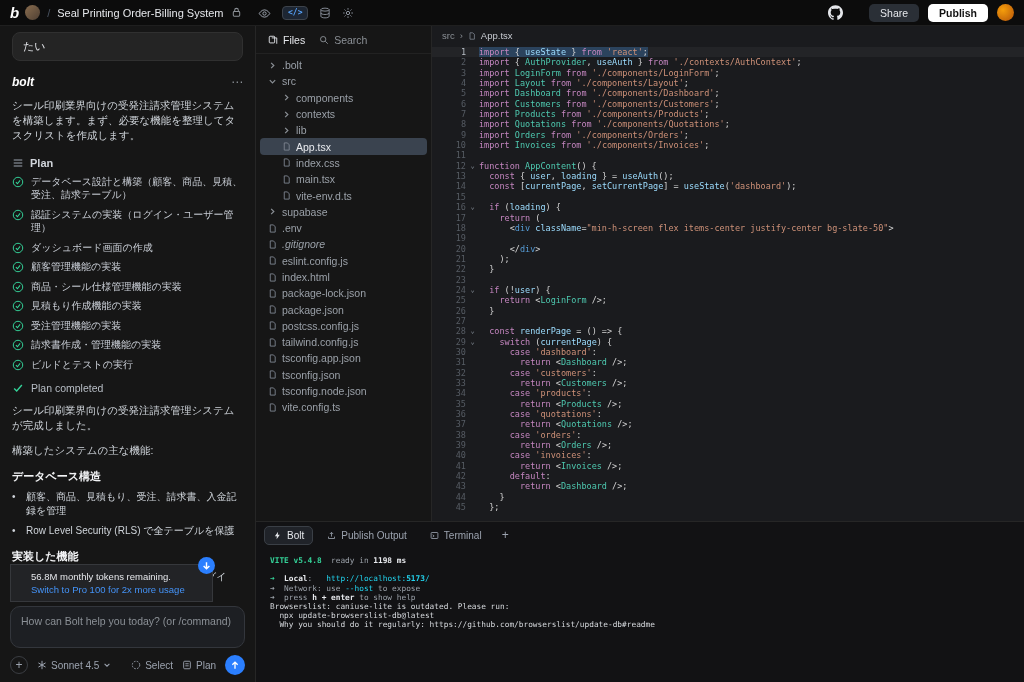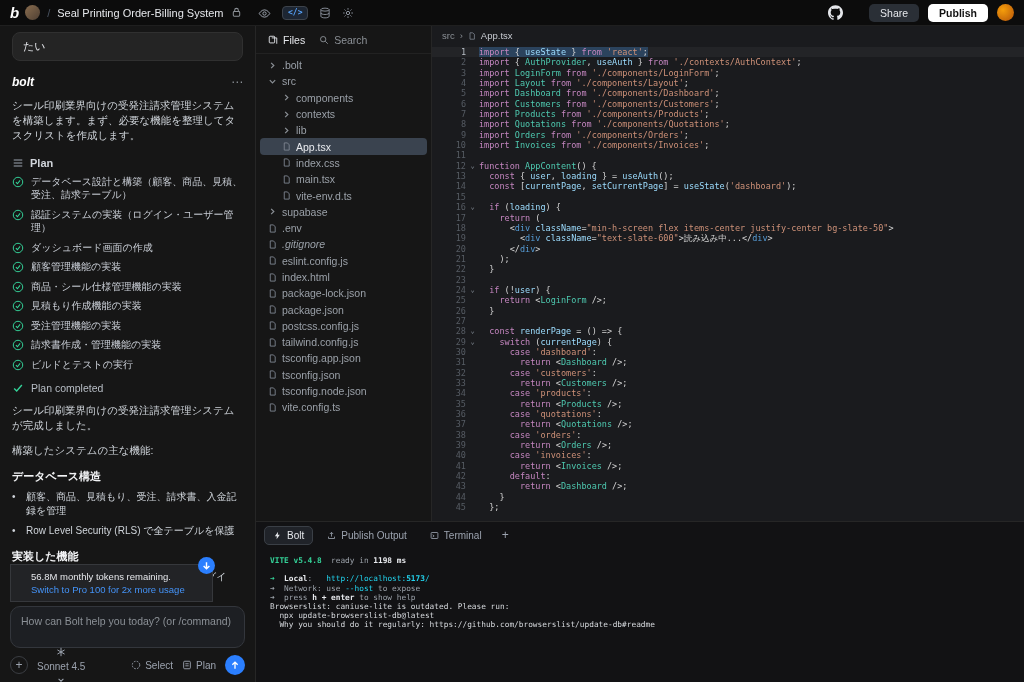--- a/index.html
+++ b/index.html
@@ -56,21 +56,21 @@
   .tokens-line{font-size:9.5px;color:#e5e7eb;}
   .tokens-link{font-size:9.5px;color:#4493f8;margin-top:2px;cursor:pointer;}
 
   .chat-bottom{position:absolute;left:0;right:0;bottom:0;padding:8px 10px 6px;background:#161616;z-index:2;}
   .chat-input{border:1px solid #33363c;background:#1d1f23;border-radius:10px;height:42px;
     padding:8px 10px;font-size:10.5px;color:#8b9096;}
   .chat-toolbar{display:flex;align-items:center;gap:9px;margin-top:6px;height:22px;}
   .plus-btn{width:18px;height:18px;border-radius:50%;border:1px solid #3a3d42;color:#9ca3af;
     font-size:12px;line-height:1;display:flex;align-items:center;justify-content:center;background:transparent;cursor:pointer;}
   .tb-item{display:flex;align-items:center;gap:4px;color:#9ca3af;font-size:10px;cursor:pointer;}
-  .tb-item:first-of-type{margin-right:auto;flex-direction:column;}
+  .tb-item:first-of-type{margin-right:auto;}
   .send-btn{width:20px;height:20px;border-radius:50%;background:#2b7fff;border:none;
     display:flex;align-items:center;justify-content:center;cursor:pointer;}
 
   
   .workbench{flex:1;display:flex;flex-direction:column;min-width:0;}
   .work-top{flex:1;display:flex;min-height:0;}
 
   .files{width:176px;flex:0 0 176px;background:#161616;border-right:1px solid #262626;
     display:flex;flex-direction:column;}
   .files-header{display:flex;align-items:center;gap:14px;padding:8px 12px 7px;border-bottom:1px solid #222;}
@@ -497,21 +497,21 @@
               <div class="code-line"><span class="ln">9</span><span class="fold"></span><span class="ct"><span class="tk-kw">import</span> <span class="tk-comp">Orders</span> <span class="tk-kw">from</span> <span class="tk-str">'./components/Orders'</span>;</span></div>
               <div class="code-line"><span class="ln">10</span><span class="fold"></span><span class="ct"><span class="tk-kw">import</span> <span class="tk-comp">Invoices</span> <span class="tk-kw">from</span> <span class="tk-str">'./components/Invoices'</span>;</span></div>
               <div class="code-line"><span class="ln">11</span><span class="fold"></span><span class="ct"></span></div>
               <div class="code-line"><span class="ln">12</span><span class="fold">⌄</span><span class="ct"><span class="tk-kw">function</span> <span class="tk-comp">AppContent</span>() {</span></div>
               <div class="code-line"><span class="ln">13</span><span class="fold"></span><span class="ct">  <span class="tk-kw">const</span> { <span class="tk-var">user</span>, <span class="tk-var">loading</span> } = <span class="tk-var">useAuth</span>();</span></div>
               <div class="code-line"><span class="ln">14</span><span class="fold"></span><span class="ct">  <span class="tk-kw">const</span> [<span class="tk-var">currentPage</span>, <span class="tk-var">setCurrentPage</span>] = <span class="tk-var">useState</span>(<span class="tk-str">'dashboard'</span>);</span></div>
               <div class="code-line"><span class="ln">15</span><span class="fold"></span><span class="ct"></span></div>
               <div class="code-line"><span class="ln">16</span><span class="fold">⌄</span><span class="ct">  <span class="tk-kw">if</span> (<span class="tk-var">loading</span>) {</span></div>
               <div class="code-line"><span class="ln">17</span><span class="fold"></span><span class="ct">    <span class="tk-kw">return</span> (</span></div>
               <div class="code-line"><span class="ln">18</span><span class="fold"></span><span class="ct">      &lt;<span class="tk-tag">div</span> <span class="tk-attr">className</span>=<span class="tk-str">"min-h-screen flex items-center justify-center bg-slate-50"</span>&gt;</span></div>
-              <div class="code-line"><span class="ln">19</span><span class="fold"></span><span class="ct">        &lt;<span class="tk-tag">div</span> <span class="tk-attr">className</span>=<span class="tk-str">"text-slate-600"</span>&gt;読み込み中...&lt;/<span class="tk-tag">div</span>&gt;</span></div>
+              <div class="code-line"><span class="ln">19</span><span class="fold"></span></div>
               <div class="code-line"><span class="ln">20</span><span class="fold"></span><span class="ct">      &lt;/<span class="tk-tag">div</span>&gt;</span></div>
               <div class="code-line"><span class="ln">21</span><span class="fold"></span><span class="ct">    );</span></div>
               <div class="code-line"><span class="ln">22</span><span class="fold"></span><span class="ct">  }</span></div>
               <div class="code-line"><span class="ln">23</span><span class="fold"></span><span class="ct"></span></div>
               <div class="code-line"><span class="ln">24</span><span class="fold">⌄</span><span class="ct">  <span class="tk-kw">if</span> (!<span class="tk-var">user</span>) {</span></div>
               <div class="code-line"><span class="ln">25</span><span class="fold"></span><span class="ct">    <span class="tk-kw">return</span> &lt;<span class="tk-comp">LoginForm</span> /&gt;;</span></div>
               <div class="code-line"><span class="ln">26</span><span class="fold"></span><span class="ct">  }</span></div>
               <div class="code-line"><span class="ln">27</span><span class="fold"></span><span class="ct"></span></div>
               <div class="code-line"><span class="ln">28</span><span class="fold">⌄</span><span class="ct">  <span class="tk-kw">const</span> <span class="tk-var">renderPage</span> = () =&gt; {</span></div>
               <div class="code-line"><span class="ln">29</span><span class="fold">⌄</span><span class="ct">    <span class="tk-kw">switch</span> (<span class="tk-var">currentPage</span>) {</span></div>

